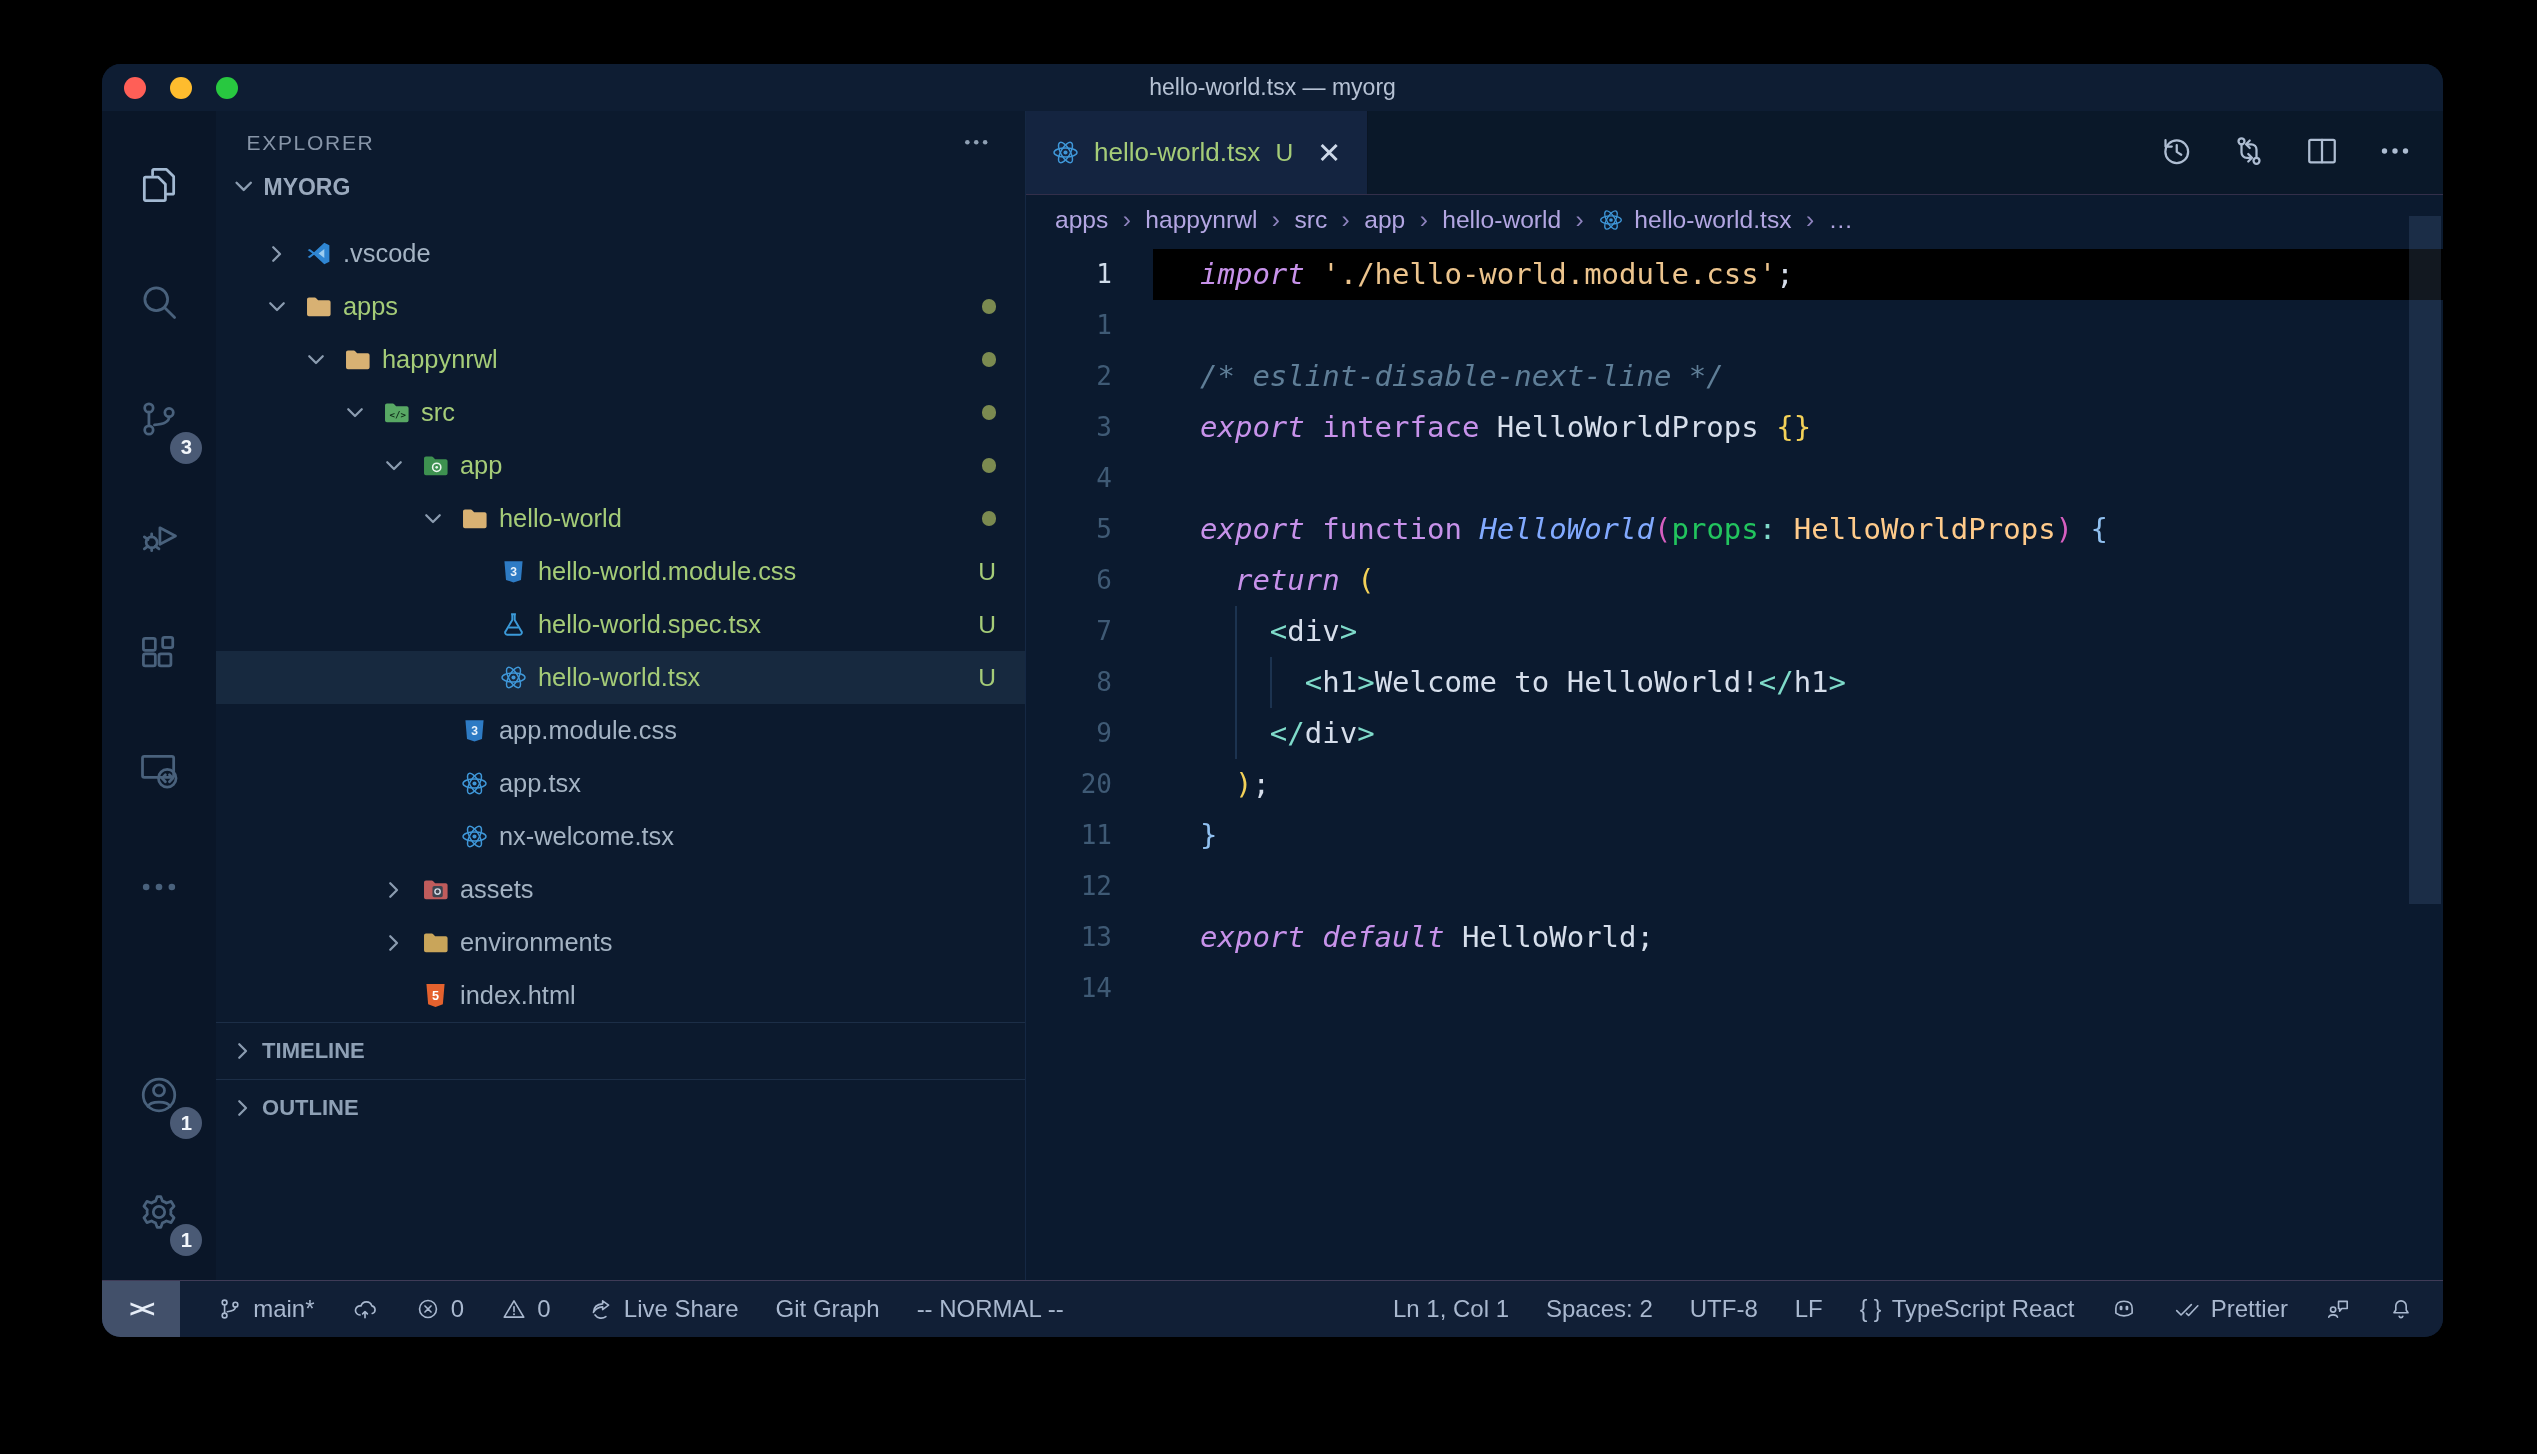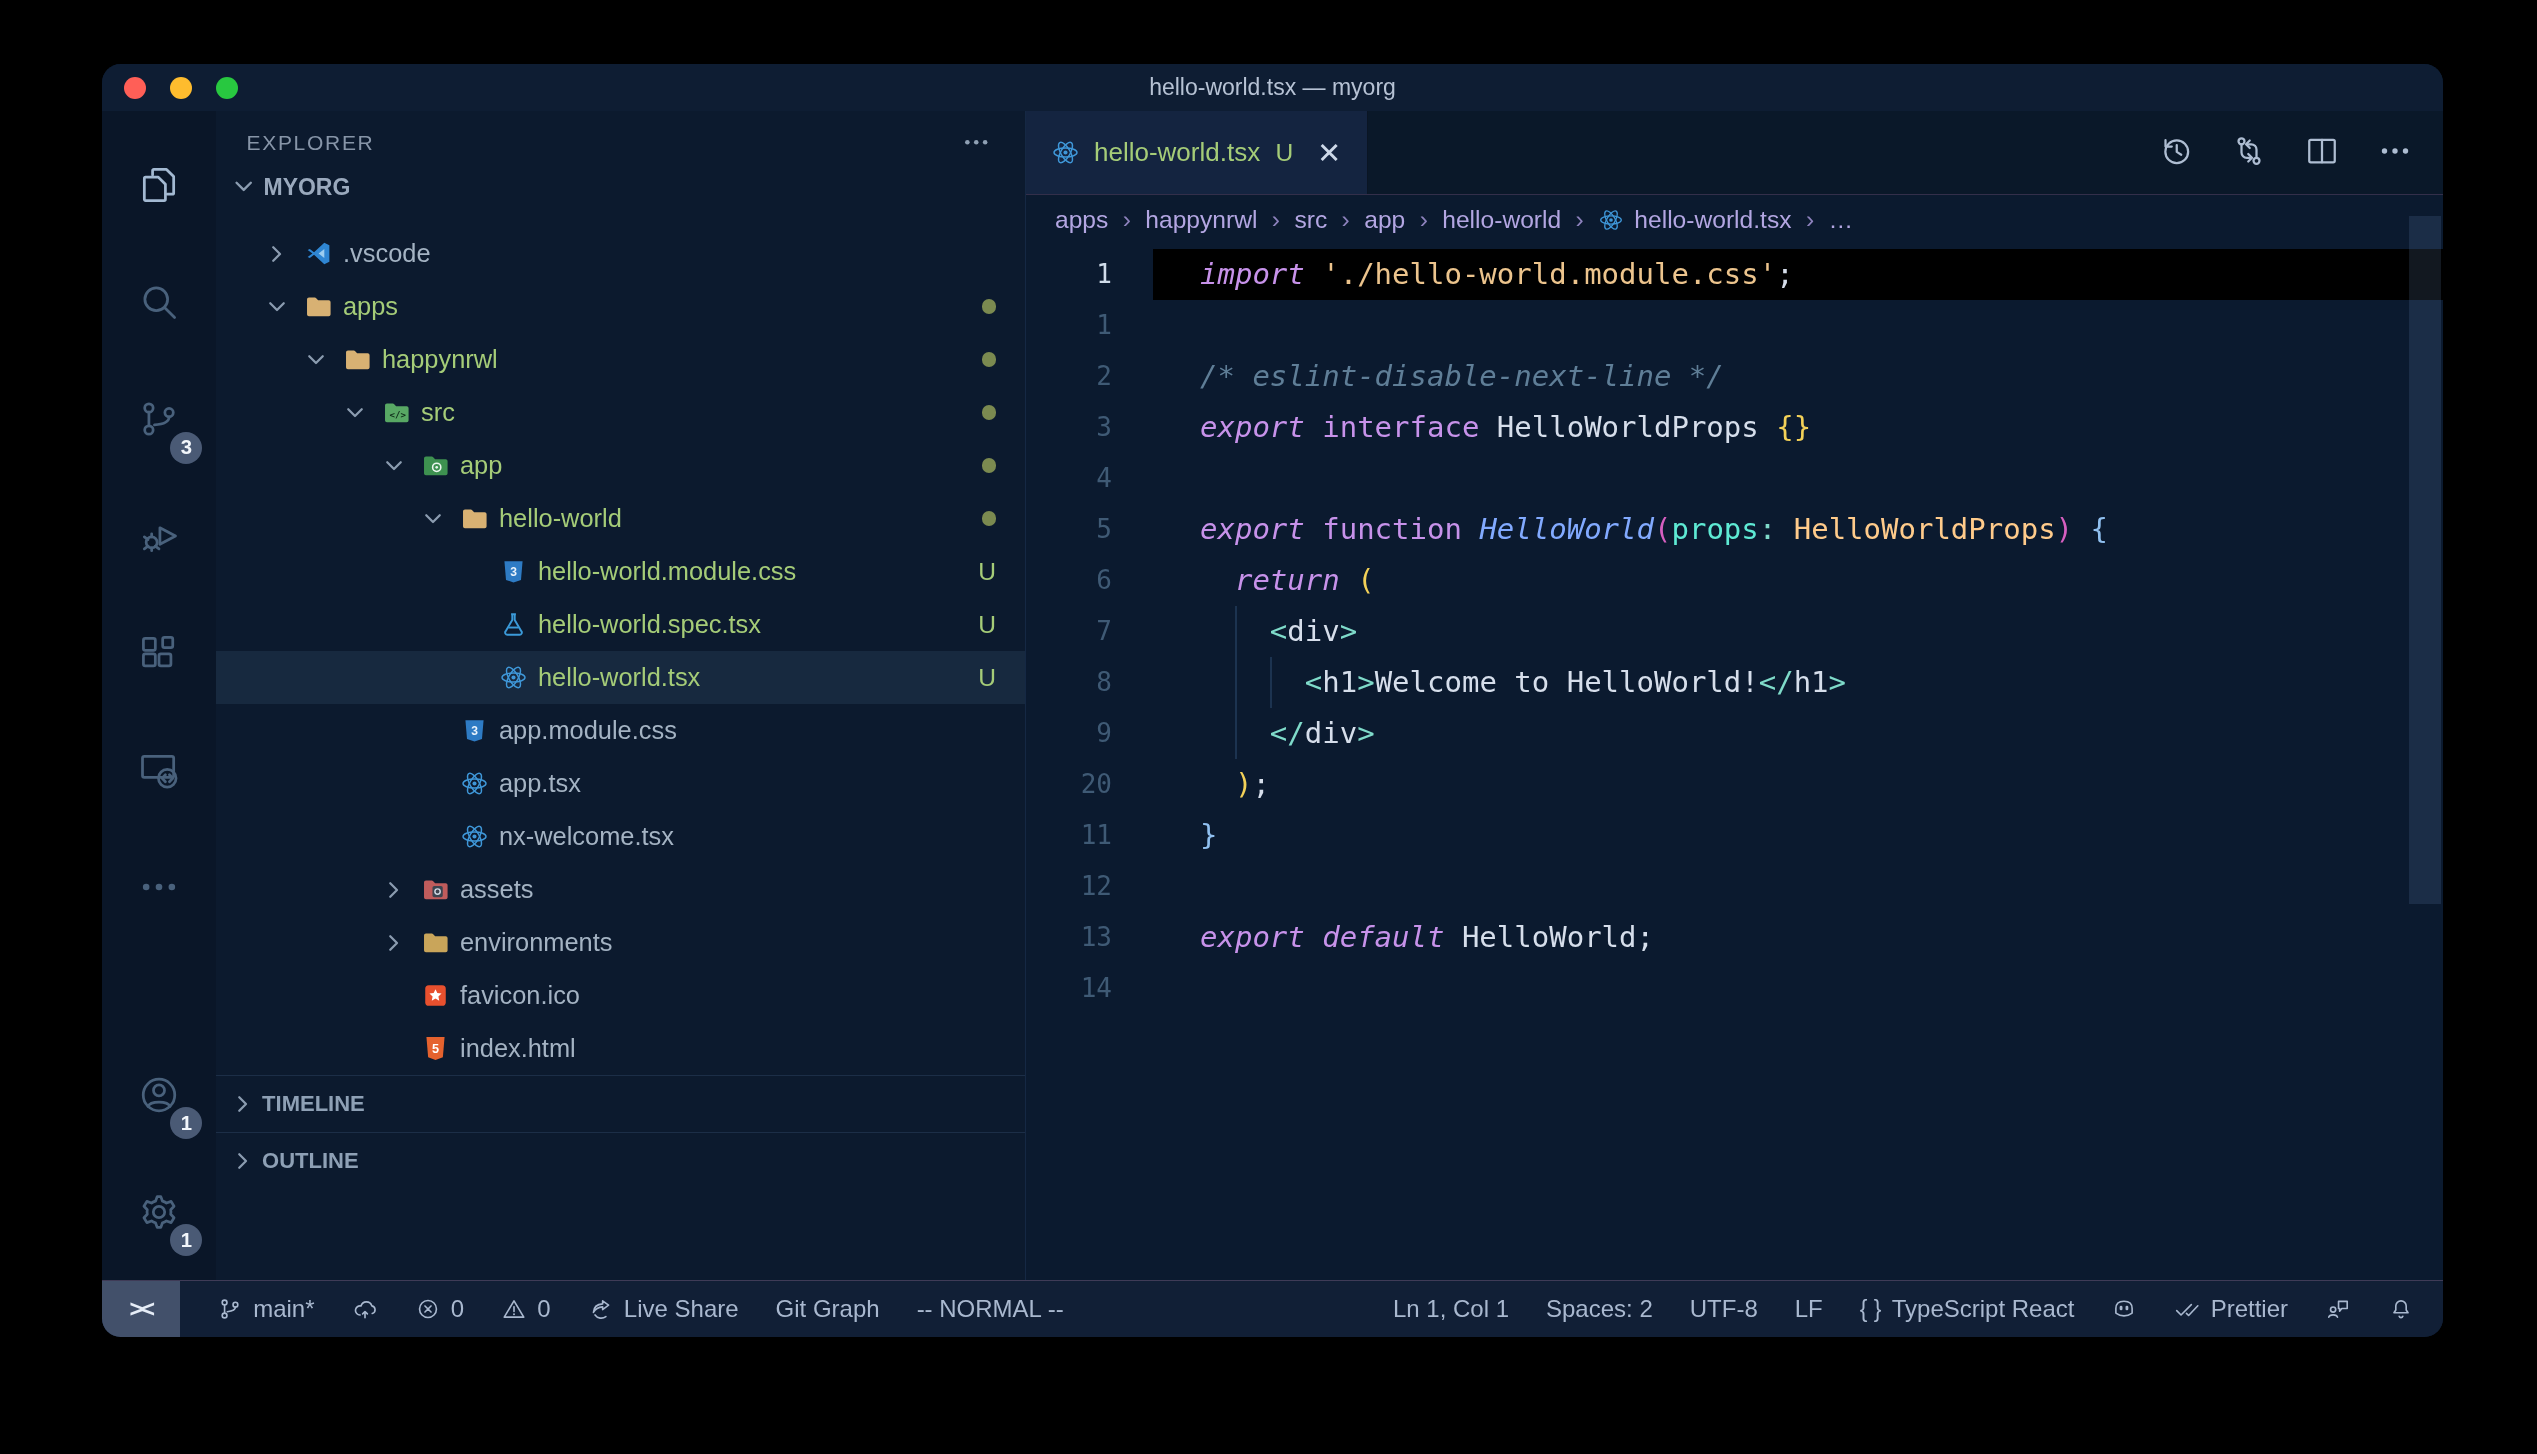--- a/index.html
+++ b/index.html
@@ -62,21 +62,21 @@
   .cl.current .ln{color:#d0dcea;}
   .lc{position:relative;white-space:pre;flex:1;padding-left:47px;}
   .cl.current .lc{background:#000000;}
   .guide{position:absolute;top:0;bottom:0;width:1.7px;background:#1c3350;}
   .tk-kw{color:var(--kw);font-style:italic;}
   .tk-kw2{color:var(--kw);}
   .tk-str{color:var(--str);}
   .tk-cmt{color:var(--cmt);font-style:italic;}
   .tk-fn{color:var(--fn);font-style:italic;}
   .tk-type{color:var(--type);}
-  .tk-vr{color:#5eead4;}
+  .tk-vr{color:#22c55e;}
   .tk-teal{color:var(--teal);}
   .tk-gold{color:var(--gold);}
   .tk-pink{color:var(--pinkp);}
   .tk-lblue{color:var(--lblue);}
   .tk-tag,.tk-plain{color:var(--fg);}
   .scrollbar{position:absolute;top:105px;right:1.7px;width:32px;height:688px;background:rgba(110,150,200,0.16);}
   
   .statusbar{height:56px;background:#111f36;border-top:1.7px solid #3f3b57;display:flex;align-items:center;color:#a9b8cf;font-size:24px;flex:none;justify-content:space-between;padding-right:29px;}
   .sb-group{display:flex;align-items:center;height:100%;}
   .sb-item{display:flex;align-items:center;gap:10.2px;margin-left:37px;white-space:nowrap;}
@@ -364,30 +364,20 @@
             <span class="ficon">
               <svg viewBox="0 0 24 24">
                 <path d="M2.5 6.2c0-.9.7-1.6 1.6-1.6h4.8c.5 0 .9.2 1.2.5l1.6 1.7h8.7c.9 0 1.6.7 1.6 1.6v10c0 .9-.7 1.6-1.6 1.6H4.1c-.9 0-1.6-.7-1.6-1.6z" fill="#c9a55a"></path>
               </svg>
             </span>
             <span class="tlabel">environments</span>
           </div>
           <div class="trow" style="padding-left: 166px;">
             <span class="chev"></span>
             <span class="ficon">
-              <svg viewBox="0 0 24 24">
-                <rect x="3.5" y="3.5" width="17" height="17" rx="3" fill="#e8502e"></rect>
-                <path d="M12 6.8l1.5 3.2 3.5.4-2.6 2.4.7 3.5-3.1-1.8-3.1 1.8.7-3.5-2.6-2.4 3.5-.4z" fill="#fff"></path>
-              </svg>
-            </span>
-            <span class="tlabel">favicon.ico</span>
-          </div>
-          <div class="trow" style="padding-left: 166px;">
-            <span class="chev"></span>
-            <span class="ficon">
               <svg viewBox="0 0 24 24" style="font-size:30px">
                 <path d="M4.5 2.5h15l-1.4 16.8L12 21.5l-6.1-2.2z" fill="#e5622e"></path>
                 <text x="12" y="15.5" font-size="10.5" font-weight="bold" text-anchor="middle" fill="#fff" font-family="sans-serif">5</text>
               </svg>
             </span>
             <span class="tlabel">index.html</span>
           </div>
         </div>
       <div id="panels">
           <div class="panel-row">

